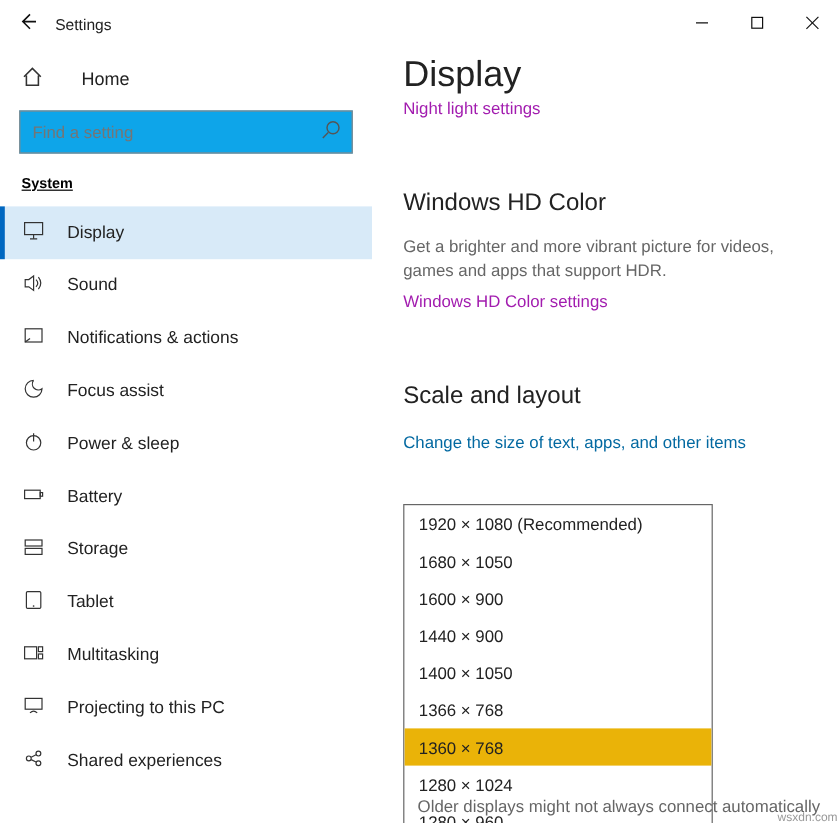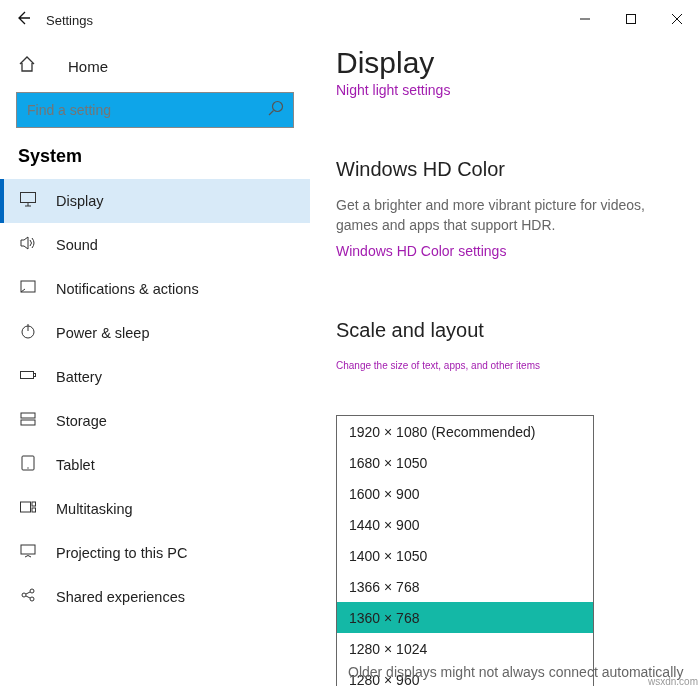--- a/index.html
+++ b/index.html
@@ -12,39 +12,39 @@
     .winctrls svg { stroke: #111; fill: none; stroke-width: 1; }
     .container { display: flex; height: calc(100% - 40px); }
     .sidebar { width: 310px; padding-top: 6px; }
     .home { display: flex; align-items: center; height: 40px; padding-left: 18px; gap: 30px; cursor: pointer; }
     .home .icon { width: 20px; }
     .home .lbl { font-size: 15px; color: #222; }
     .searchwrap { margin: 6px 16px 18px 16px; }
     .search { width: 100%; height: 36px; border: 1px solid #888; background: #0ea5e9; padding: 0 36px 0 10px; font-size: 14px; position: relative; }
     .searchbox { position: relative; }
     .searchbox .sicon { position: absolute; right: 10px; top: 8px; font-size: 16px; color: #666; transform: scaleX(-1); pointer-events: none; }
-    .cat { font-size: 18px; font-weight: 600; padding: 0 18px 12px 18px; }
+    .cat { font-size: 12px; font-weight: 600; padding: 0 18px 12px 18px; text-decoration: underline; }
     .navitem { display: flex; align-items: center; height: 44px; padding-left: 18px; gap: 18px; cursor: pointer; }
     .navitem .icon { width: 20px; text-align: center; color: #333; }
     .navitem .lbl { font-size: 14.5px; color: #222; }
     .navitem.active { background: #d8eaf8; position: relative; }
     .navitem.active::before { content: ""; position: absolute; left: 0; top: 0; bottom: 0; width: 4px; background: #0067c0; }
     .content { flex: 1; padding: 6px 28px 0 26px; position: relative; }
     .h1 { font-size: 30px; font-weight: 400; color: #222; margin-bottom: 2px; }
     .link { font-size: 14px; color: #a21caf; cursor: pointer; }
     .h2 { font-size: 20px; font-weight: 400; color: #222; margin-top: 60px; margin-bottom: 14px; }
     .desc { font-size: 14px; color: #666; line-height: 20px; margin-bottom: 8px; }
-    .label { font-size: 10px; color: #a21caf; margin-top: 18px; margin-bottom: 22px; }
+    .label { font-size: 14px; color: #0369a1; margin-top: 18px; margin-bottom: 22px; }
     .dropdown { width: 258px; border: 1px solid #666; background: #fff; position: relative; margin-top: 44px; }
     .dd-list { max-height: 280px; overflow-y: scroll; }
     .dd-list::-webkit-scrollbar { width: 16px; }
     .dd-list::-webkit-scrollbar-track { background: #f0f0f0; border-left: 1px solid #ddd; }
     .dd-list::-webkit-scrollbar-thumb { background: #999; border: 2px solid #f0f0f0; }
     .dd-item { height: 31px; display: flex; align-items: center; padding-left: 12px; font-size: 14px; color: #222; cursor: pointer; }
-    .dd-item.selected { background: #14b8a6; }
+    .dd-item.selected { background: #eab308; }
     .footnote { font-size: 14px; color: #666; position: absolute; bottom: 6px; left: 38px; }
     .watermark { position: absolute; right: 2px; bottom: -1px; font-size: 10px; color: #999; }
   </style>
 </head>
 <body>
 
 <div class="titlebar">
   <div class="back">
     <svg width="18" height="18" viewBox="0 0 18 18">
         <path d="M11 3 L5 9 L11 15 M5 9 H16" stroke="#111" stroke-width="1.3" fill="none"></path>
@@ -111,20 +111,26 @@
         </div>
         <div class="navitem">
           <span class="icon"><svg width="18" height="18" viewBox="0 0 18 18">
               <rect x="2" y="3" width="14" height="11" stroke="#333" fill="none"></rect>
               <path d="M2 14 L6 11" stroke="#333"></path>
             </svg></span>
           <span class="lbl">Notifications &amp; actions</span>
         </div>
         <div class="navitem">
           <span class="icon"><svg width="18" height="18" viewBox="0 0 18 18">
+              <path d="M9 2 A7 7 0 1 0 16 9 A5 5 0 0 1 9 2" stroke="#333" fill="none"></path>
+            </svg></span>
+          <span class="lbl">Focus assist</span>
+        </div>
+        <div class="navitem">
+          <span class="icon"><svg width="18" height="18" viewBox="0 0 18 18">
               <circle cx="9" cy="10" r="6" stroke="#333" fill="none"></circle>
               <line x1="9" y1="2" x2="9" y2="9" stroke="#333"></line>
             </svg></span>
           <span class="lbl">Power &amp; sleep</span>
         </div>
         <div class="navitem">
           <span class="icon"><svg width="18" height="18" viewBox="0 0 18 18">
               <rect x="1.5" y="5.5" width="13" height="7" stroke="#333" fill="none"></rect>
               <rect x="14.5" y="7.5" width="2" height="3" stroke="#333" fill="none"></rect>
             </svg></span>

